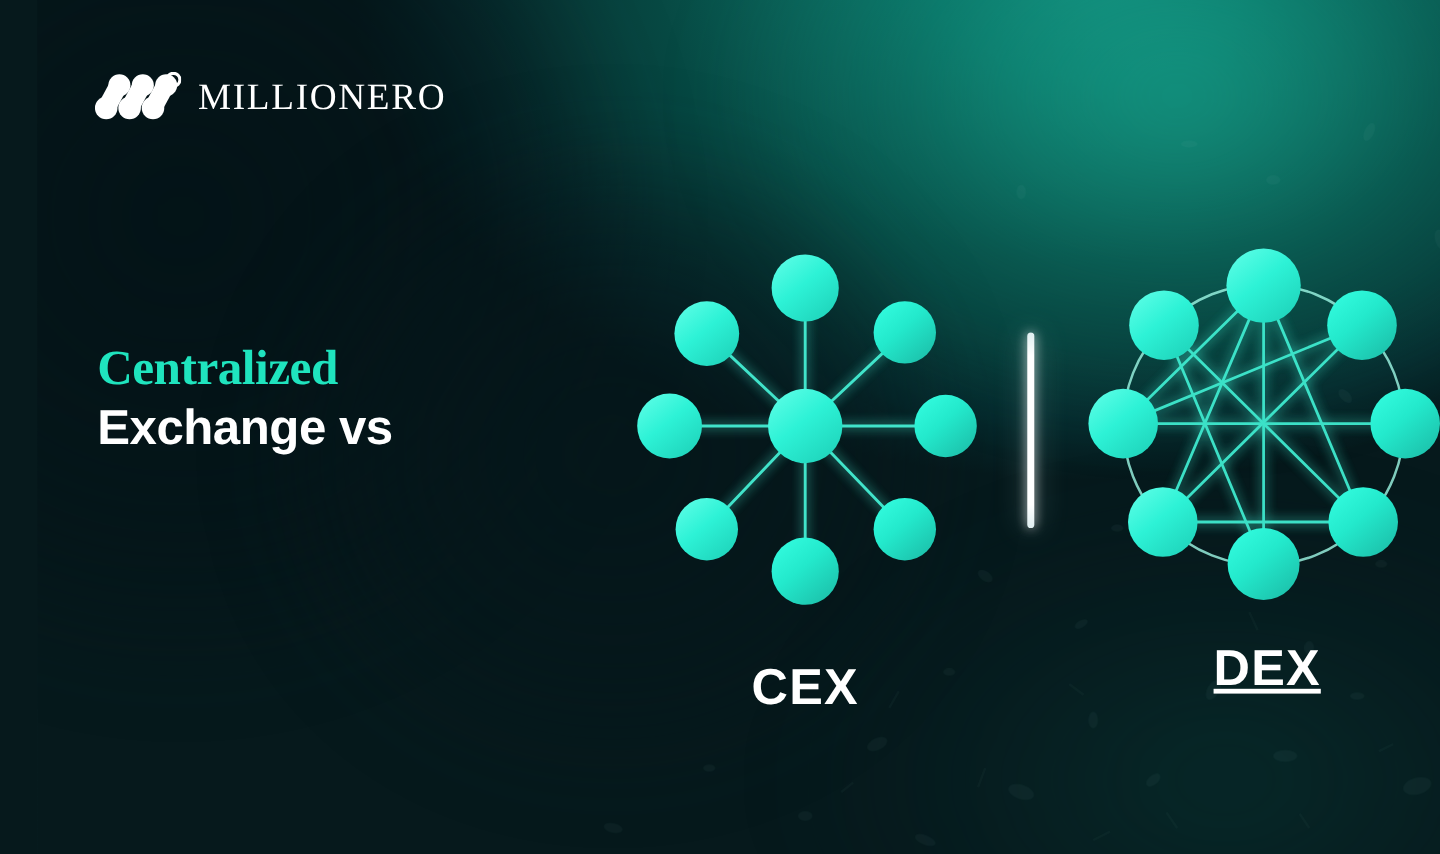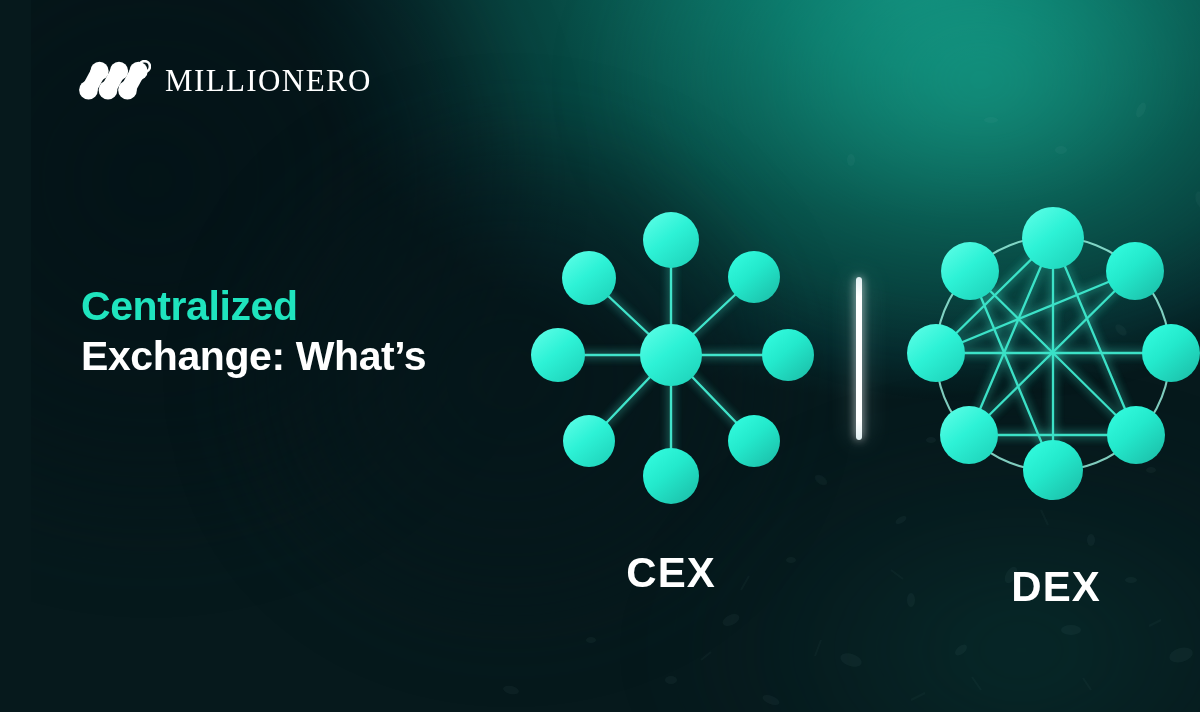--- a/index.html
+++ b/index.html
@@ -75,21 +75,21 @@
   
   #headline {
     position:absolute; left:50px; top:281px;
     width:480px;
     font-size:41px;
     line-height:50px;
     font-weight:700;
     letter-spacing:-0.4px;
     color:#ffffff;
   }
-  #headline .accent { color:#1FE4BE; }
+  #headline .accent { color:#1FE4BE;font-family:Liberation Serif, serif; }
   #headline .line { display:block; white-space:nowrap; }
 
   
   #diagrams {
     position:absolute; left:0; top:0; width:1200px; height:712px;
     pointer-events:none;
   }
   #diagrams svg { display:block; }
 
   
@@ -105,21 +105,21 @@
   
   .caption {
     position:absolute;
     font-size:42px;
     font-weight:700;
     color:#ffffff;
     letter-spacing:1px;
     text-align:center;
   }
   #caption-cex { left:540px; top:549px; width:200px; }
-  #caption-dex { left:925px; top:563px; width:200px; }
+  #caption-dex { left:925px; top:533px; width:200px;text-decoration:underline; }
 </style>
 </head>
 <body>
 
 <div id="canvas">
 
   <div class="bloom bloom-a"></div>
   <div class="bloom bloom-c"></div>
   <div class="bloom bloom-b"></div>
   <div class="bloom bloom-d"></div>
@@ -188,21 +188,21 @@
         </g>
       </g>
 
       <circle cx="65.5" cy="6.5" r="5.4" fill="none" stroke="#ffffff" stroke-width="2.6"></circle>
     </svg>
     <span id="logo-word">MILLIONERO</span>
   </div>
 
   <h1 id="headline">
     <span class="line accent">Centralized</span>
-    <span class="line">Exchange: What’s</span>
+    <span class="line">Exchange vs</span>
   </h1>
 
   <div id="diagrams">
     <svg width="1200" height="712" viewBox="0 0 1200 712" xmlns="http://www.w3.org/2000/svg">
       <defs>
         <linearGradient id="nodeGrad" x1="0" y1="0" x2="0.85" y2="1">
           <stop offset="0%" stop-color="#36FFE2"></stop>
           <stop offset="48%" stop-color="#23E9CC"></stop>
           <stop offset="100%" stop-color="#1CBFA9"></stop>
         </linearGradient>

